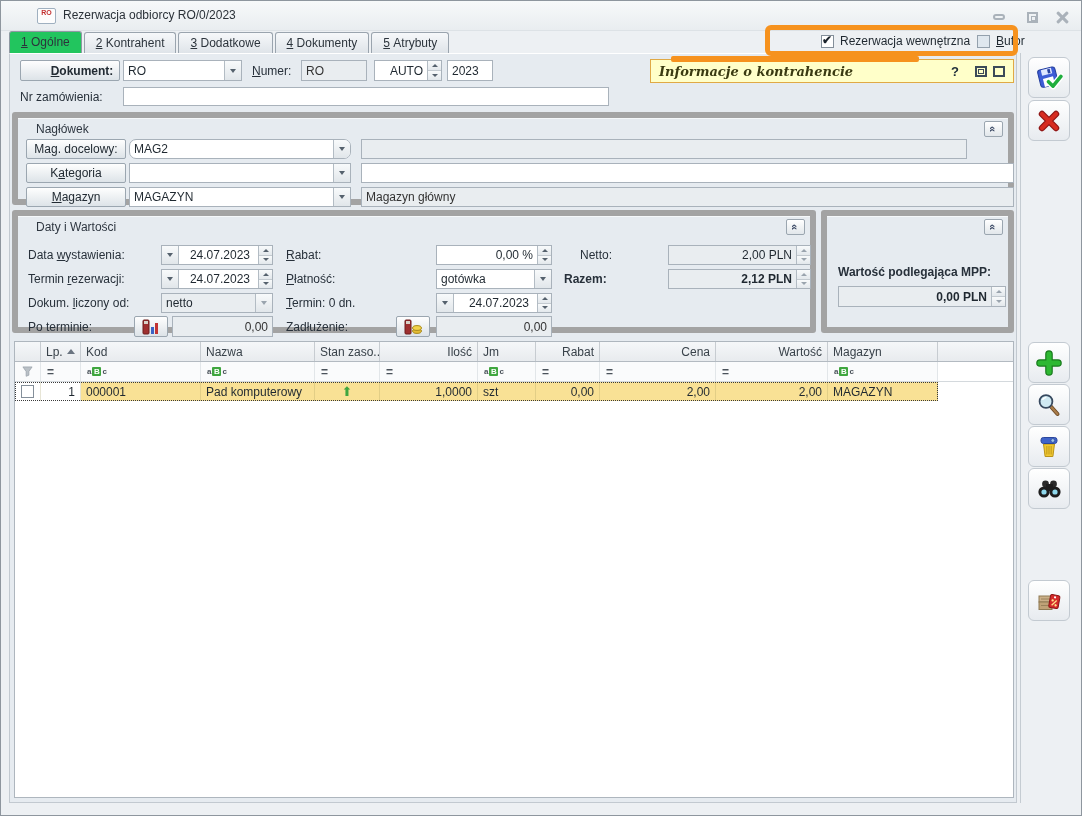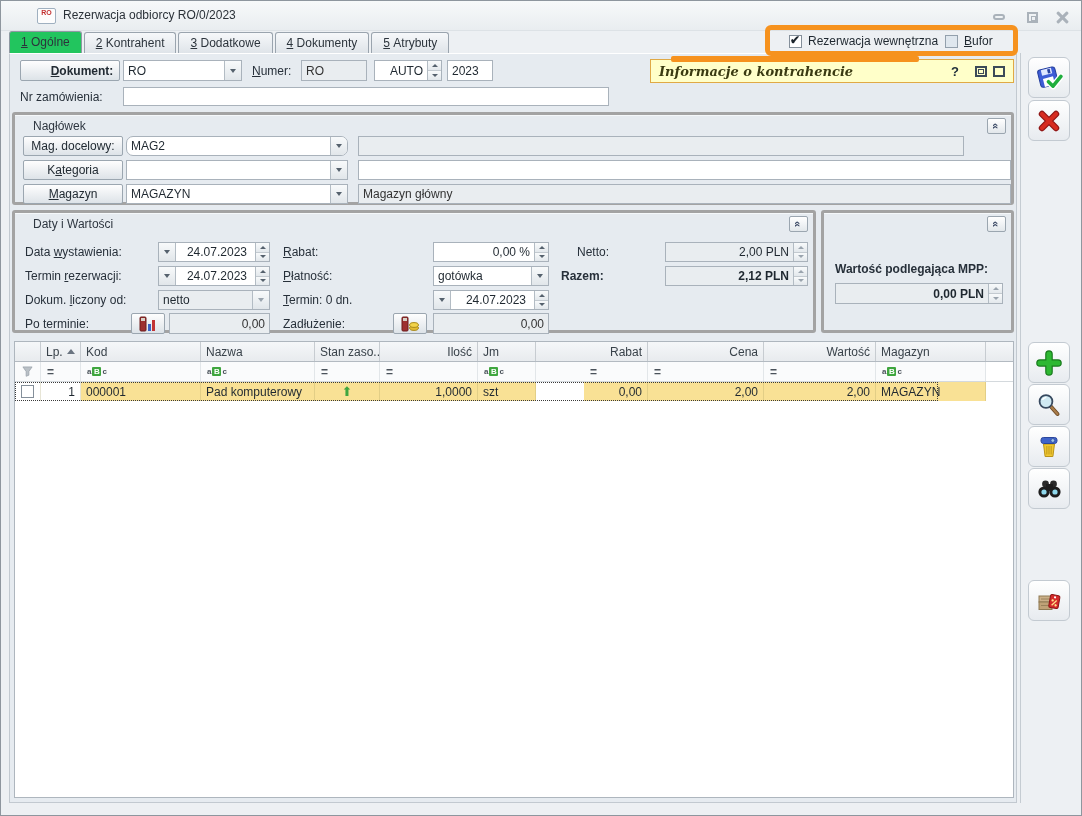--- a/index.html
+++ b/index.html
@@ -19,21 +19,21 @@
   .ic-close{position:relative;width:13px;height:13px;}
   .ic-close::before,.ic-close::after{content:"";position:absolute;left:-1px;top:5px;width:15px;height:3px;background:#aab2ba;border-radius:1px;}
   .ic-close::before{transform:rotate(45deg);}  .ic-close::after{transform:rotate(-45deg);}
 
   
   .tabstrip{position:absolute;left:8px;top:30px;height:22px;display:flex;align-items:flex-end;}
   .tab{height:21px;line-height:20px;padding:0 11px;margin-right:2px;background:linear-gradient(#f6f8fa,#dfe4e9);border:1px solid #9aa4ae;border-bottom:none;border-radius:3px 3px 0 0;color:#2c343c;cursor:pointer;}
   .tab.active{background:#22c55e;height:22px;line-height:21px;border-color:#8f99a3;}
 
   
-  .cbrow{position:absolute;top:33px;display:flex;align-items:center;gap:6px;}
+  .cbrow{position:absolute;top:33px;display:flex;align-items:center;gap:6px;margin-left:32px;}
   .cb{width:13px;height:13px;background:#fff;border:1px solid #848f9a;display:inline-block;position:relative;flex:none;}
   .cb.checked::after{content:"✔";position:absolute;left:0px;top:-3px;font-size:12px;font-weight:bold;color:#1c242c;}
   .cb.flat{background:#dfe7ee;border-color:#93a0ac;}
 
   
   .anno-rect{position:absolute;left:764px;top:24px;width:253px;height:31px;border:5px solid #F6921E;border-radius:6px;z-index:60;pointer-events:none;}
   .anno-bar{position:absolute;left:670px;top:55px;width:248px;height:6px;background:#F6921E;border-radius:2px;z-index:60;pointer-events:none;}
 
   
   .page{position:absolute;left:8px;top:52px;width:1008px;height:750px;background:#e6ebf0;border:1px solid #c2c9d0;border-top-color:#fff;}
@@ -52,21 +52,21 @@
   .tri-d{width:0;height:0;border-left:3.5px solid transparent;border-right:3.5px solid transparent;border-top:4px solid #55616d;}
   .tri-u{width:0;height:0;border-left:3px solid transparent;border-right:3px solid transparent;border-bottom:3.5px solid #55616d;}
   .tri-d.sm{border-left-width:3px;border-right-width:3px;border-top-width:3.5px;}
   .spincol{width:14px;flex:none;border-left:1px solid #b3bcc4;display:flex;flex-direction:column;cursor:pointer;}
   .spincol i{flex:1;display:flex;align-items:center;justify-content:center;background:linear-gradient(#f8fafb,#e3e8ec);}
   .spincol i+i{border-top:1px solid #c3cad0;}
   .datef{background:#fff;border:1px solid #a9b2bb;display:flex;align-items:stretch;}
   .datef .val{flex:1;display:flex;align-items:center;justify-content:flex-end;padding:0 8px;white-space:nowrap;}
 
   
-  .group{position:absolute;border:3px solid #a3a3a3;border-radius:3px;background:#e6ebf0;box-shadow:inset 0 1px 0 #f5f8fa;}
+  .group{position:absolute;border:6px solid #a3a3a3;border-radius:3px;background:#e6ebf0;box-shadow:inset 0 1px 0 #f5f8fa;}
   .gtitle{position:absolute;left:18px;top:4px;color:#2e3640;}
   .chev{position:absolute;right:5px;top:3px;width:19px;height:16px;background:linear-gradient(#fff,#e2e7eb);border:1px solid #9ba6b0;border-radius:2px;display:flex;align-items:center;justify-content:center;cursor:pointer;}
   .chev span{display:inline-block;transform:rotate(90deg);font-weight:bold;font-size:11px;color:#3c4a66;line-height:10px;}
 
   
   .info{position:absolute;left:640px;top:5px;width:364px;height:24px;background:#ffffc9;border:1px solid #e0a945;display:flex;align-items:center;padding:0 8px;z-index:5;}
   .info .txt{flex:1;font-family:"DejaVu Serif",serif;font-style:italic;font-weight:bold;font-size:13px;color:#3a3a12;}
   .info .q{font-weight:bold;color:#22303c;font-size:13px;margin-right:10px;cursor:pointer;}
   .wsm{width:12px;height:11px;border:2px solid #3c4a58;margin-left:6px;cursor:pointer;position:relative;background:#ffffc9;}
   .wsm.restore::before{content:"";position:absolute;left:1px;top:1px;width:4px;height:3px;border:1px solid #3c4a58;}
@@ -77,21 +77,21 @@
   .gh{height:20px;background:linear-gradient(#f5f7f9,#e8ebee);border-bottom:1px solid #b3bac1;}
   .gh .c{display:flex;align-items:center;padding:0 5px;border-right:1px solid #c7ccd1;color:#39424a;cursor:pointer;}
   .gf{height:20px;background:#fafbfc;border-bottom:1px solid #d4d9dd;}
   .gf .c{display:flex;align-items:center;padding:0 6px;border-right:1px solid #e2e6e9;cursor:pointer;}
   .gd{height:19px;}
   .gd .c{display:flex;align-items:center;padding:0 5px;border-right:1px solid rgba(160,150,90,.25);}
   .c{overflow:hidden;white-space:nowrap;flex:none;}
   .c.r{justify-content:flex-end;}
   .c.ctr{justify-content:center;}
   .w-ind{width:26px;}  .w-lp{width:40px;}  .w-kod{width:120px;}  .w-naz{width:114px;}
-  .w-stan{width:65px;} .w-il{width:98px;}  .w-jm{width:58px;}   .w-rab{width:64px;margin-left:48px;}
+  .w-stan{width:65px;} .w-il{width:98px;}  .w-jm{width:58px;}   .w-rab{width:64px;}
   .w-cen{width:116px;} .w-war{width:112px;}.w-mag{width:110px;} .w-fill{flex:1;border-right:none !important;}
   .selwrap{display:flex;outline:1px dotted #3a3a3a;outline-offset:-1px;width:923px;}
   .y{background:#f9e195;}
   .wcell{background:#fff;}
   .sort-asc{width:0;height:0;border-left:4px solid transparent;border-right:4px solid transparent;border-bottom:5px solid #6a7480;margin-left:auto;}
   .eq{font-weight:bold;color:#4a525a;}
   .abc{display:flex;align-items:center;gap:1px;font-size:8px;color:#4a525a;font-weight:bold;}
   .abc .b{background:#3fa63f;color:#fff;width:9px;height:9px;display:flex;align-items:center;justify-content:center;border-radius:1px;}
   .stock-up{color:#3fa63f;font-size:13px;line-height:13px;}
   .stock-up::before{content:"⬆";}

